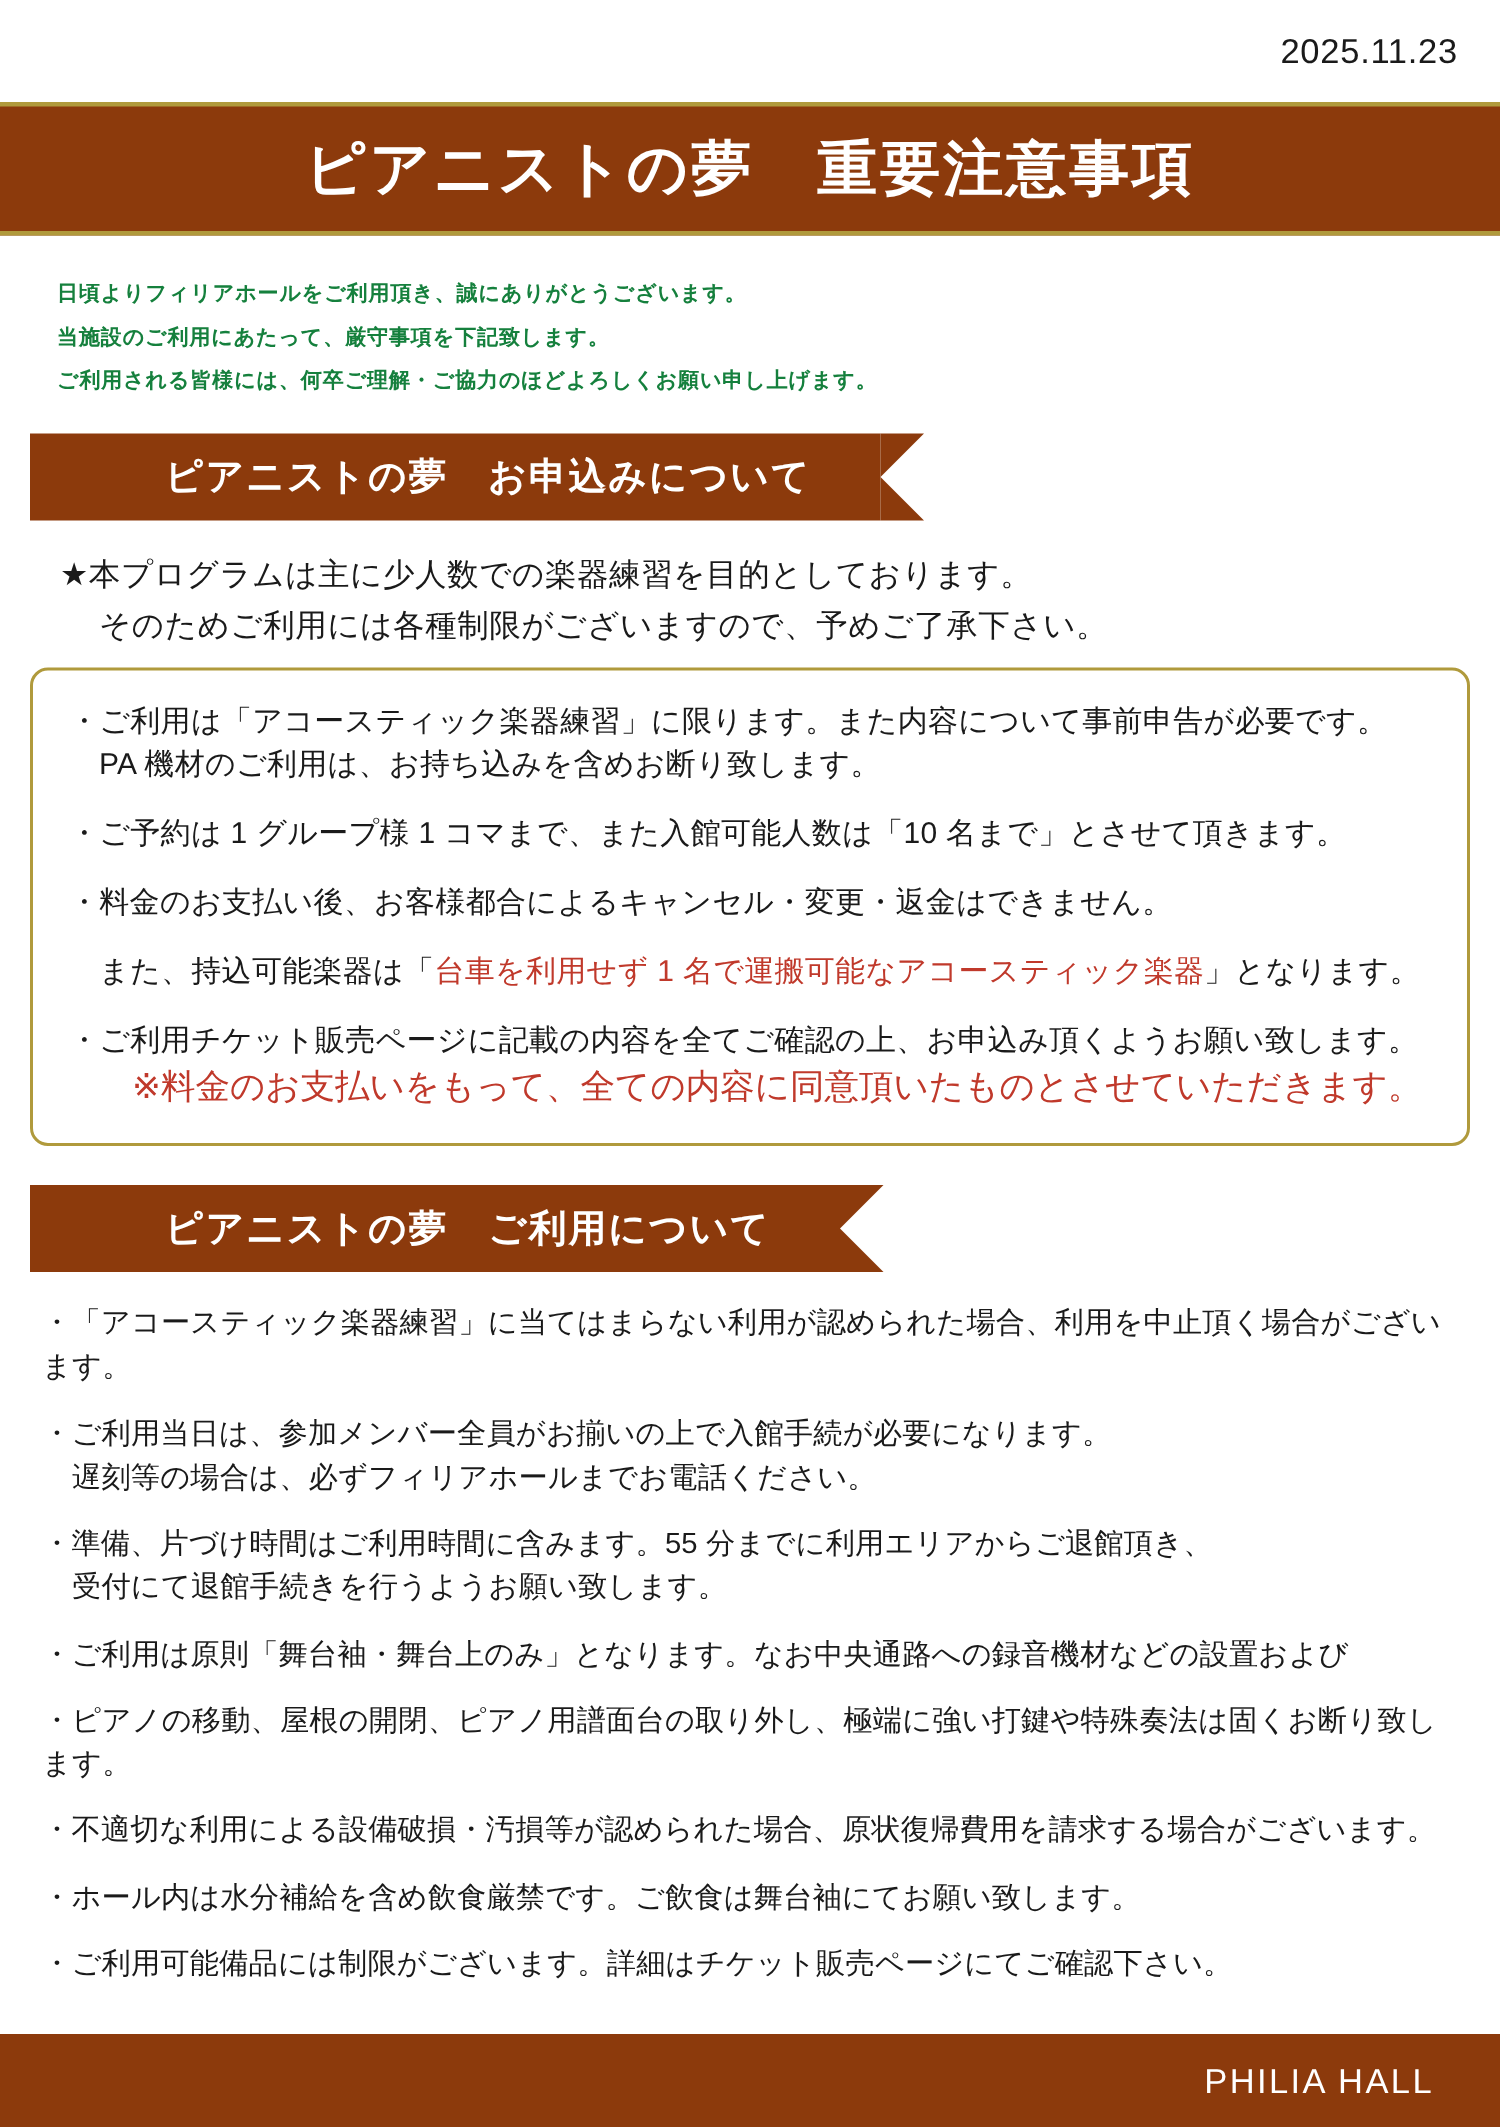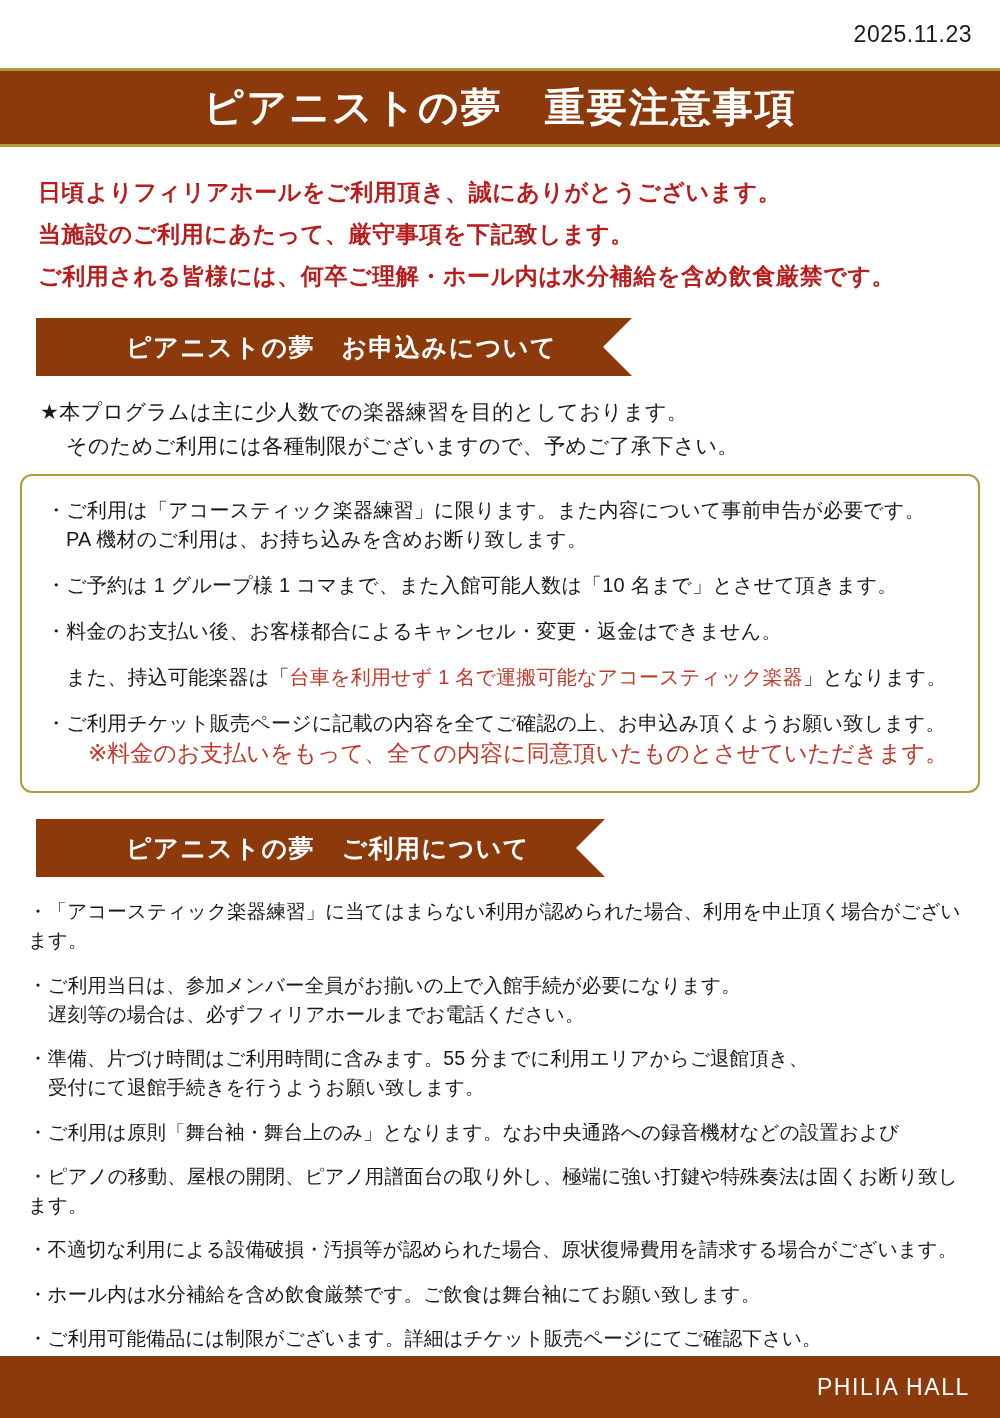--- a/index.html
+++ b/index.html
@@ -34,50 +34,50 @@
   }
   .date-text {
     font-size: 23px;
     letter-spacing: 0.5px;
     color: #1a1a1a;
   }
 
   
   .title-band {
     background: #8c3a0c;
-    height: 79px;
+    height: 89px;
     border-top: 3px solid #b09a3c;
     border-bottom: 3px solid #b09a3c;
     display: flex;
     align-items: center;
     justify-content: center;
     box-sizing: border-box;
   }
   .title-text {
     color: #ffffff;
     font-size: 40px;
     font-weight: bold;
     letter-spacing: 2px;
   }
 
   
   .intro {
     padding: 30px 34px 0 38px;
   }
   .intro p {
     margin: 0 0 11px 0;
-    font-size: 23px;
+    font-size: 14px;
     font-weight: bold;
     letter-spacing: 0.6px;
-    color: #b91c1c;
+    color: #15803d;
   }
 
   
   .ribbon-wrap {
-    padding: 0 0 0 36px;
+    padding: 0 0 0 20px;
     margin-top: 26px;
   }
   .ribbon {
     display: inline-block;
     position: relative;
     background: #8c3a0c;
     color: #fff;
     font-size: 25px;
     font-weight: bold;
     letter-spacing: 1.5px;
@@ -163,21 +163,21 @@
     position: absolute;
     left: 0;
     bottom: 0;
     width: 1000px;
     height: 62px;
     background: #8c3a0c;
     display: flex;
     align-items: center;
     justify-content: flex-end;
     box-sizing: border-box;
-    padding-right: 30px;
+    padding-right: 44px;
   }
   .footer-text {
     color: #ffffff;
     font-size: 23px;
     letter-spacing: 1.6px;
   }
 </style>
 </head>
 <body>
 
@@ -187,21 +187,21 @@
     <span class="date-text">2025.11.23</span>
   </div>
 
   <div class="title-band">
     <span class="title-text">ピアニストの夢　重要注意事項</span>
   </div>
 
   <div class="intro">
     <p>日頃よりフィリアホールをご利用頂き、誠にありがとうございます。</p>
     <p>当施設のご利用にあたって、厳守事項を下記致します。</p>
-    <p>ご利用される皆様には、何卒ご理解・ホール内は水分補給を含め飲食厳禁です。</p>
+    <p>ご利用される皆様には、何卒ご理解・ご協力のほどよろしくお願い申し上げます。</p>
   </div>
 
   <div class="ribbon-wrap">
     <div class="ribbon">ピアニストの夢　お申込みについて</div>
   </div>
 
   <div class="star-note">
     <div class="ln">★本プログラムは主に少人数での楽器練習を目的としております。</div>
     <div class="ln indent">そのためご利用には各種制限がございますので、予めご了承下さい。</div>
   </div>

